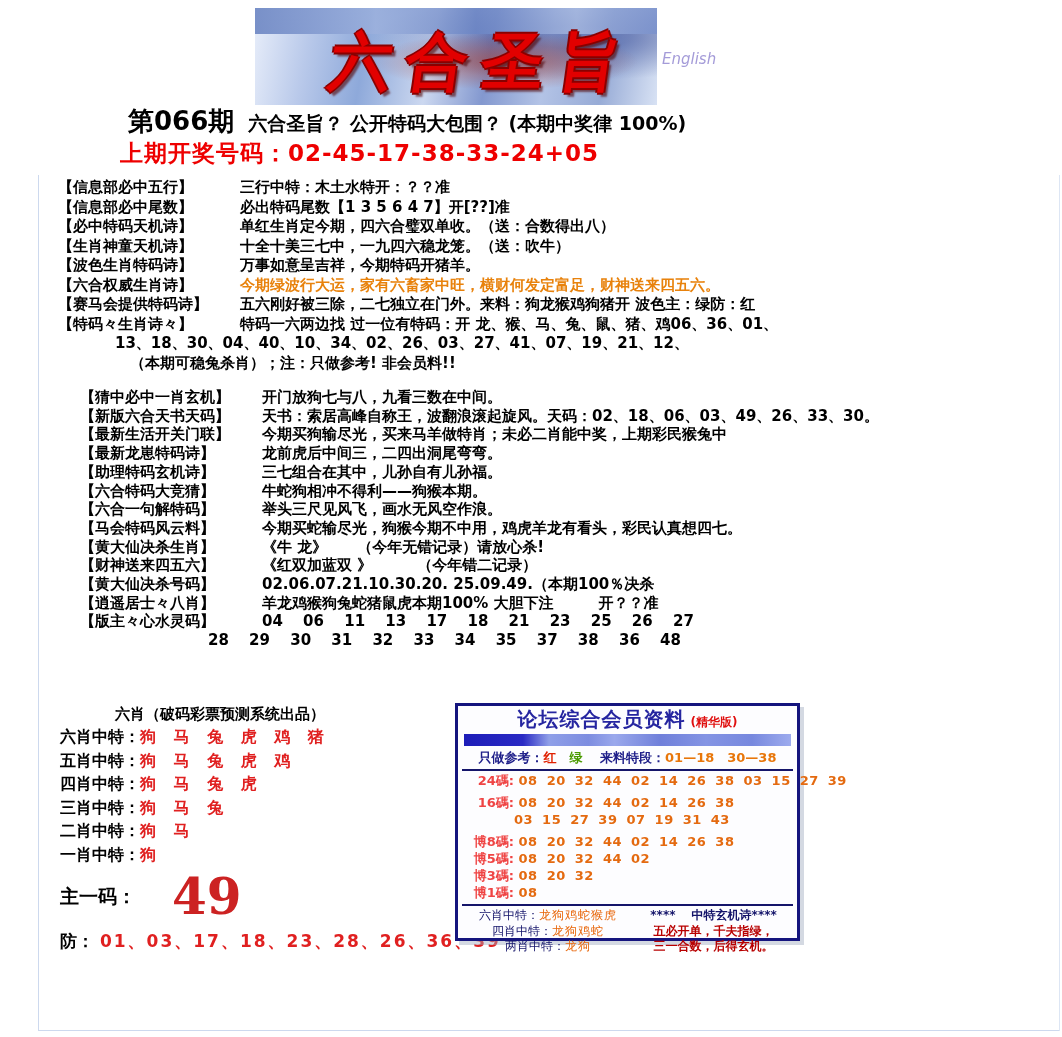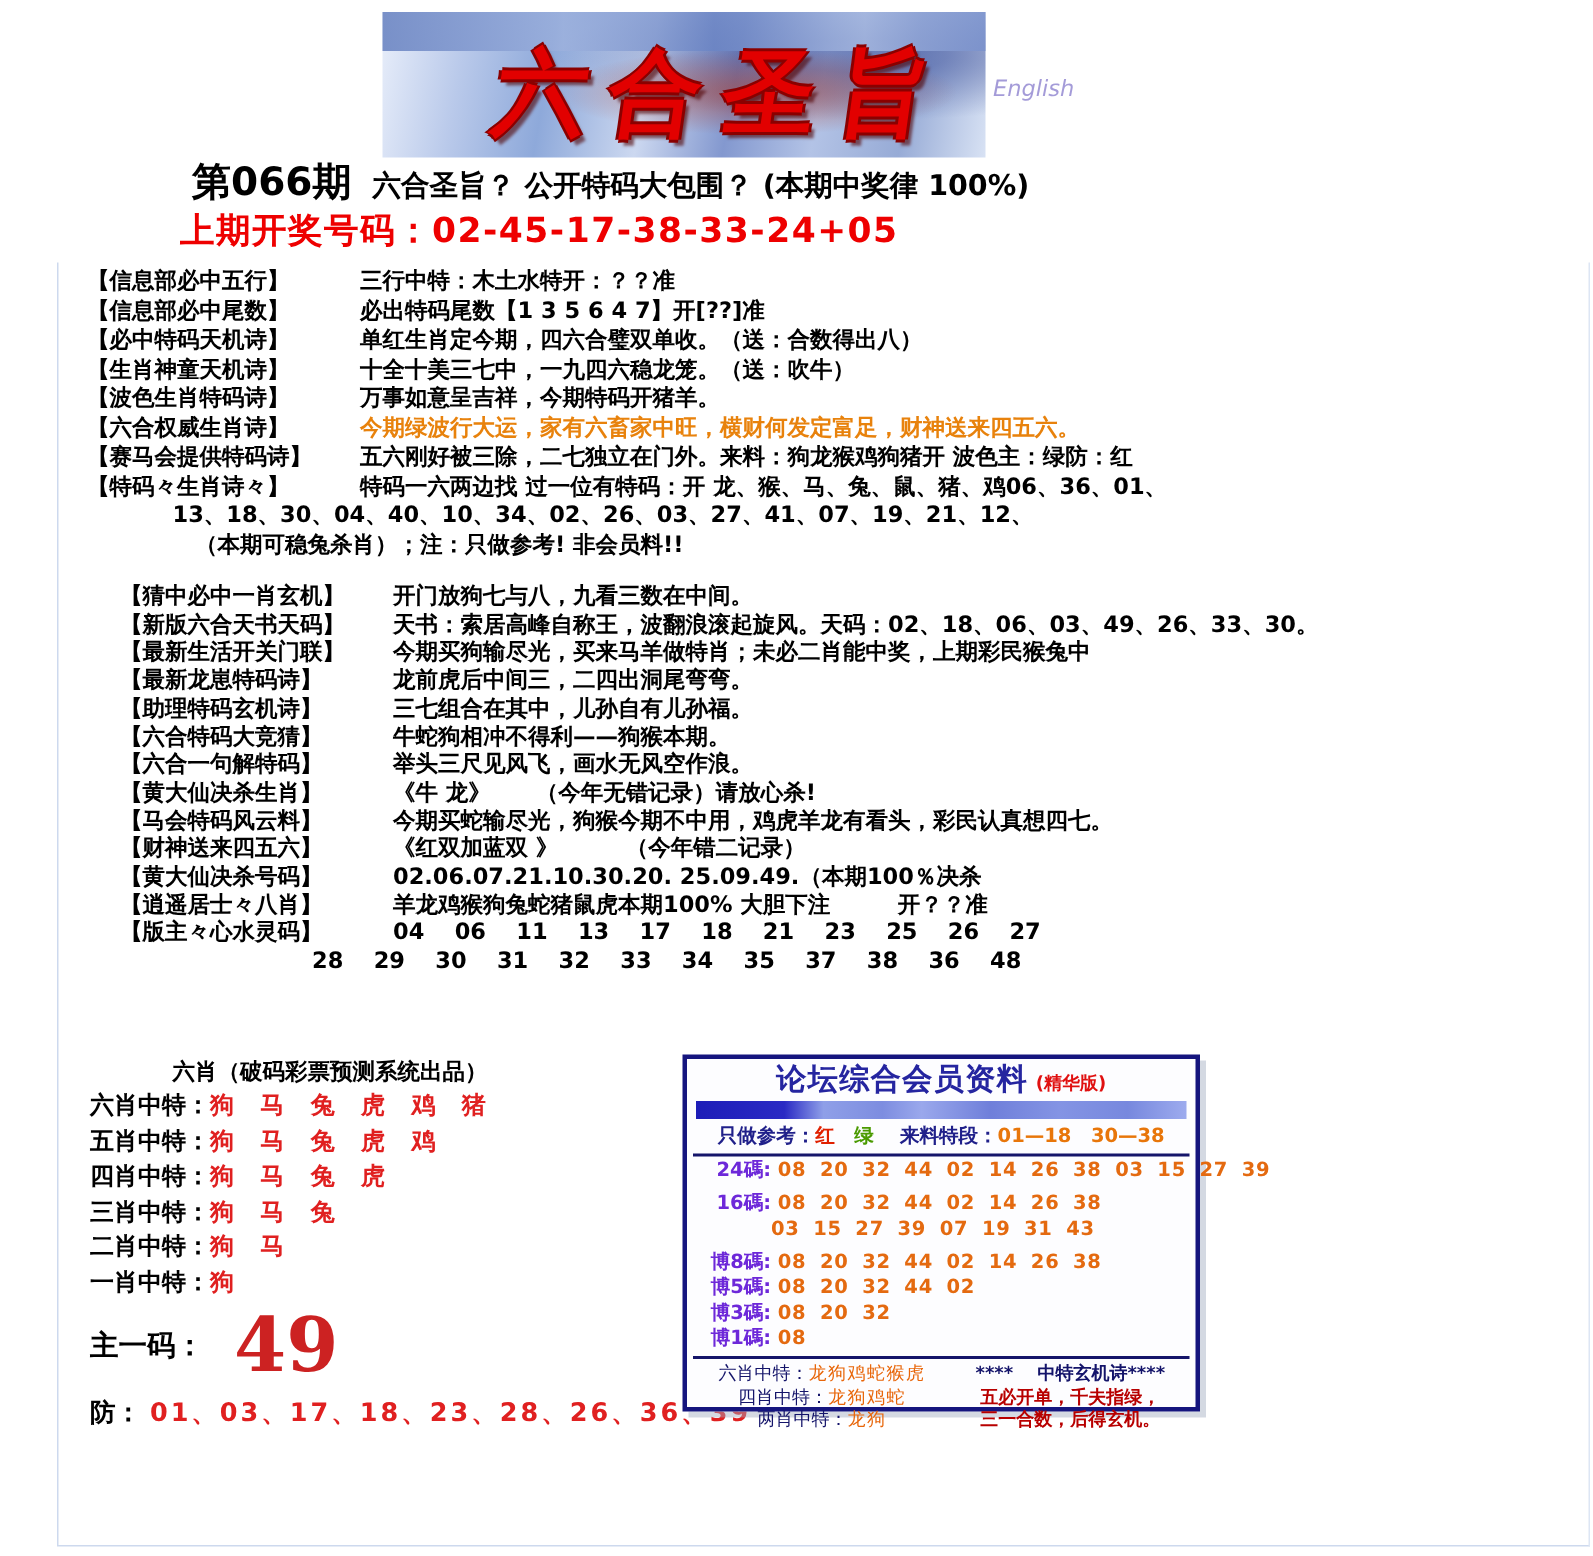--- a/index.html
+++ b/index.html
@@ -46,41 +46,41 @@
   .cont2{padding-left:72px;}
   .cont3{padding-left:128px;}
   .spread .icontent{word-spacing:15px;}
   .spread-cont{word-spacing:15px;}
 
   
   .liuxiao{position:absolute;left:60px;top:703px;width:380px;}
   .lx-title{font-size:15px;font-weight:bold;padding-left:55px;line-height:22px;color:#000;}
   .lx-row{font-size:16px;font-weight:bold;line-height:23.5px;white-space:nowrap;}
   .lx-row .lx-val{color:#e02020;letter-spacing:6px;}
-  .main-code-row{position:absolute;left:60px;top:872px;display:flex;align-items:center;gap:20px;}
+  .main-code-row{position:absolute;left:60px;top:872px;display:flex;align-items:center;gap:36px;}
   .main-code-label{font-size:19px;font-weight:bold;color:#000;}
   .main-code{font-family:"DejaVu Serif","Liberation Serif",serif;font-size:50px;font-weight:bold;color:#cc2222;line-height:50px;}
   .guard-row{position:absolute;left:60px;top:930px;font-size:17px;font-weight:bold;white-space:nowrap;}
   .guard-nums{color:#e02020;letter-spacing:2px;}
 
   
   .member-box{position:absolute;left:455px;top:703px;width:331px;height:228px;
     border:3px solid #15157e;background:#fdfdff;box-shadow:4px 4px 0 rgba(160,170,190,.45);
     padding:2px 4px;box-sizing:content-box;}
   .mb-title{text-align:center;line-height:22px;white-space:nowrap;}
   .mb-title-main{font-size:20px;font-weight:bold;color:#2525a0;letter-spacing:1px;}
   .mb-title-suffix{font-size:12px;font-weight:bold;color:#e01010;}
   .mb-bar{height:12px;margin:1px 2px 3px 2px;
     background:linear-gradient(90deg,#1d1db8 0%,#2a2ac4 18%,#8f9fe8 26%,#7d8de0 38%,#9aa8ec 46%,#6f7fda 60%,#8494e4 74%,#7788de 88%,#9dabee 100%);}
   .mb-bose{font-size:13px;font-weight:bold;color:#20208a;text-align:center;white-space:nowrap;line-height:17px;}
   .mb-red{color:#e02000;} .mb-green{color:#4a9a00;} .mb-orange{color:#e8760a;}
   .mb-rule{border:0;border-top:2px solid #15156a;margin:3px 0 2px 0;}
   .code-area{font-size:13px;font-weight:bold;line-height:16px;white-space:nowrap;}
   .code-row{margin-top:1px;}
-  .code-label{display:inline-block;width:52px;text-align:right;color:#6d28d9;}
+  .code-label{display:inline-block;width:52px;text-align:right;color:#ef4444;}
   .code-nums{color:#e46a10;word-spacing:4px;letter-spacing:.5px;}
   .code-cont{padding-left:52px;}
   .gap6{height:5px;}
   .mb-bottom{display:flex;margin-top:1px;}
   .mb-xiao{width:52%;}
   .xiao-row{font-size:12px;font-weight:normal;line-height:15.5px;white-space:nowrap;text-align:center;}
   .xiao-label{color:#14146a;}
   .xiao-val{color:#e8660a;letter-spacing:1px;}
   .mb-verse{width:48%;text-align:center;}
   .verse-title{font-size:12px;font-weight:bold;color:#14146a;line-height:15.5px;white-space:nowrap;}
@@ -118,22 +118,22 @@
 </div>
 
 <div class="rows-b">
   <div class="irow"><span class="ilabel">【猜中必中一肖玄机】</span><span class="icontent">开门放狗七与八，九看三数在中间。</span></div>
   <div class="irow"><span class="ilabel">【新版六合天书天码】</span><span class="icontent">天书：索居高峰自称王，波翻浪滚起旋风。天码：02、18、06、03、49、26、33、30。</span></div>
   <div class="irow"><span class="ilabel">【最新生活开关门联】</span><span class="icontent">今期买狗输尽光，买来马羊做特肖；未必二肖能中奖，上期彩民猴兔中</span></div>
   <div class="irow"><span class="ilabel">【最新龙崽特码诗】</span><span class="icontent">龙前虎后中间三，二四出洞尾弯弯。</span></div>
   <div class="irow"><span class="ilabel">【助理特码玄机诗】</span><span class="icontent">三七组合在其中，儿孙自有儿孙福。</span></div>
   <div class="irow"><span class="ilabel">【六合特码大竞猜】</span><span class="icontent">牛蛇狗相冲不得利——狗猴本期。</span></div>
   <div class="irow"><span class="ilabel">【六合一句解特码】</span><span class="icontent">举头三尺见风飞，画水无风空作浪。</span></div>
+  <div class="irow"><span class="ilabel">【马会特码风云料】</span><span class="icontent">今期买蛇输尽光，狗猴今期不中用，鸡虎羊龙有看头，彩民认真想四七。</span></div>
   <div class="irow"><span class="ilabel">【黄大仙决杀生肖】</span><span class="icontent">《牛 龙》　　（今年无错记录）请放心杀!</span></div>
-  <div class="irow"><span class="ilabel">【马会特码风云料】</span><span class="icontent">今期买蛇输尽光，狗猴今期不中用，鸡虎羊龙有看头，彩民认真想四七。</span></div>
   <div class="irow"><span class="ilabel">【财神送来四五六】</span><span class="icontent">《红双加蓝双 》　　　（今年错二记录）</span></div>
   <div class="irow"><span class="ilabel">【黄大仙决杀号码】</span><span class="icontent">02.06.07.21.10.30.20.  25.09.49.（本期100％决杀</span></div>
   <div class="irow"><span class="ilabel">【逍遥居士々八肖】</span><span class="icontent">羊龙鸡猴狗兔蛇猪鼠虎本期100% 大胆下注　　　开？？准</span></div>
   <div class="irow spread"><span class="ilabel">【版主々心水灵码】</span><span class="icontent">04 06 11 13 17 18 21 23 25 26 27</span></div>
   <div class="irow cont3 spread-cont">28 29 30 31 32 33 34 35 37 38 36 48</div>
 </div>
 
 <div class="liuxiao">
   <div class="lx-title">六肖（破码彩票预测系统出品）</div>
   <div class="lx-row"><span class="lx-label">六肖中特：</span><span class="lx-val">狗 马 兔 虎 鸡 猪</span></div>

